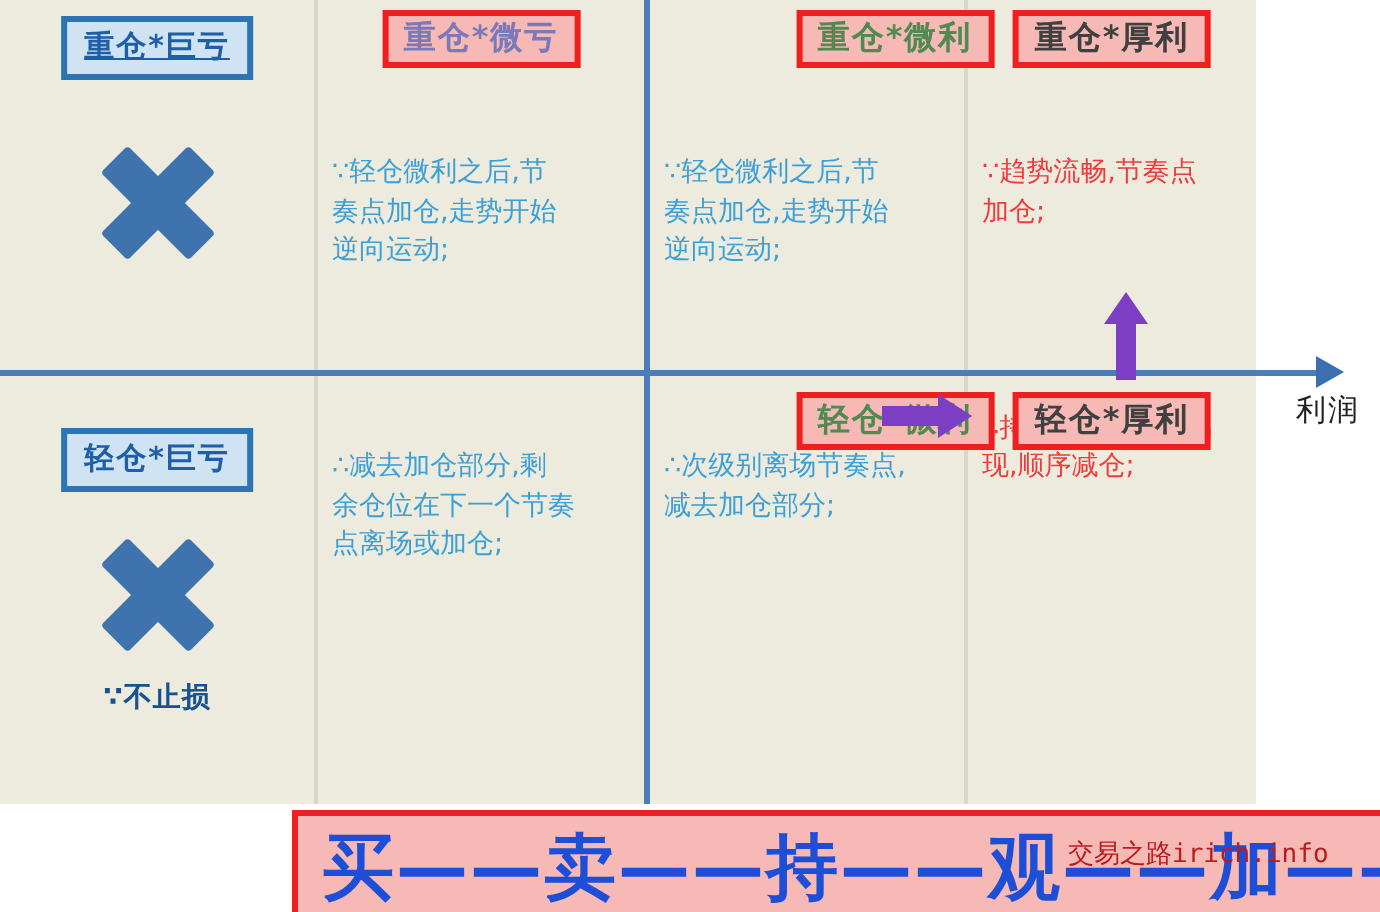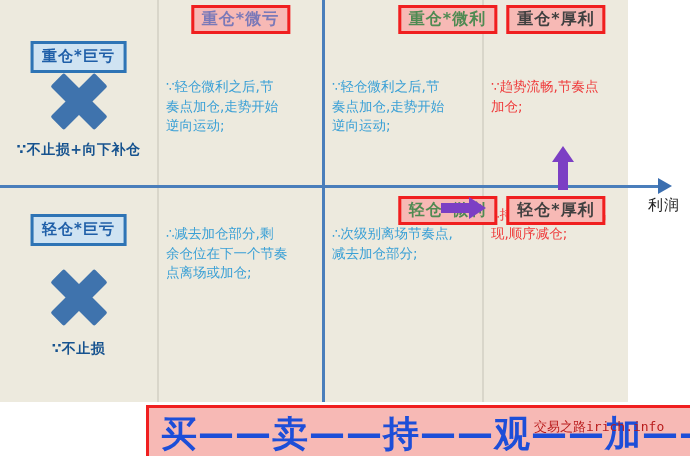--- a/index.html
+++ b/index.html
@@ -55,21 +55,21 @@
   .bluebox{
     position:absolute;left:50%;transform:translateX(-50%);
     border:3px solid #2e74b5;
     background:#cfe3f2;
     color:#1f5fa8;
     font-weight:bold;font-size:15px;
     padding:3px 9px 4px 9px;
     white-space:nowrap;
     letter-spacing:1px;
   }
-  .bluebox.t1{top:41px;}
+  .bluebox.t1{top:8px;text-decoration:underline;}
   .bluebox.t2{top:26px;}
 
   
   .xmark{
     position:absolute;left:50%;transform:translateX(-50%);
     width:62px;height:62px;
   }
   .xmark .bar{
     position:absolute;left:50%;top:50%;
     width:62px;height:19px;margin-left:-31px;margin-top:-9.5px;
@@ -172,21 +172,20 @@
 
     <div class="vsep s1"></div>
     <div class="vsep s3"></div>
 
     <div class="cell c-r1 col1">
       <div class="bluebox t1">重仓*巨亏</div>
       <div class="xmark x1">
         <div class="bar a"></div>
           <div class="bar b"></div>
       </div>
-      <div class="bluecaption p1">∵不止损+向下补仓</div>
     </div>
 
     <div class="cell c-r1 col2">
       <div class="redbox r1 tc-blue">重仓*微亏</div>
       <div class="body b-top txt-blue">
         <div>∵轻仓微利之后,节
 奏点加仓,走势开始
 逆向运动;</div>
         <div class="gap"></div>
         <div>∴减去加仓部分,剩

